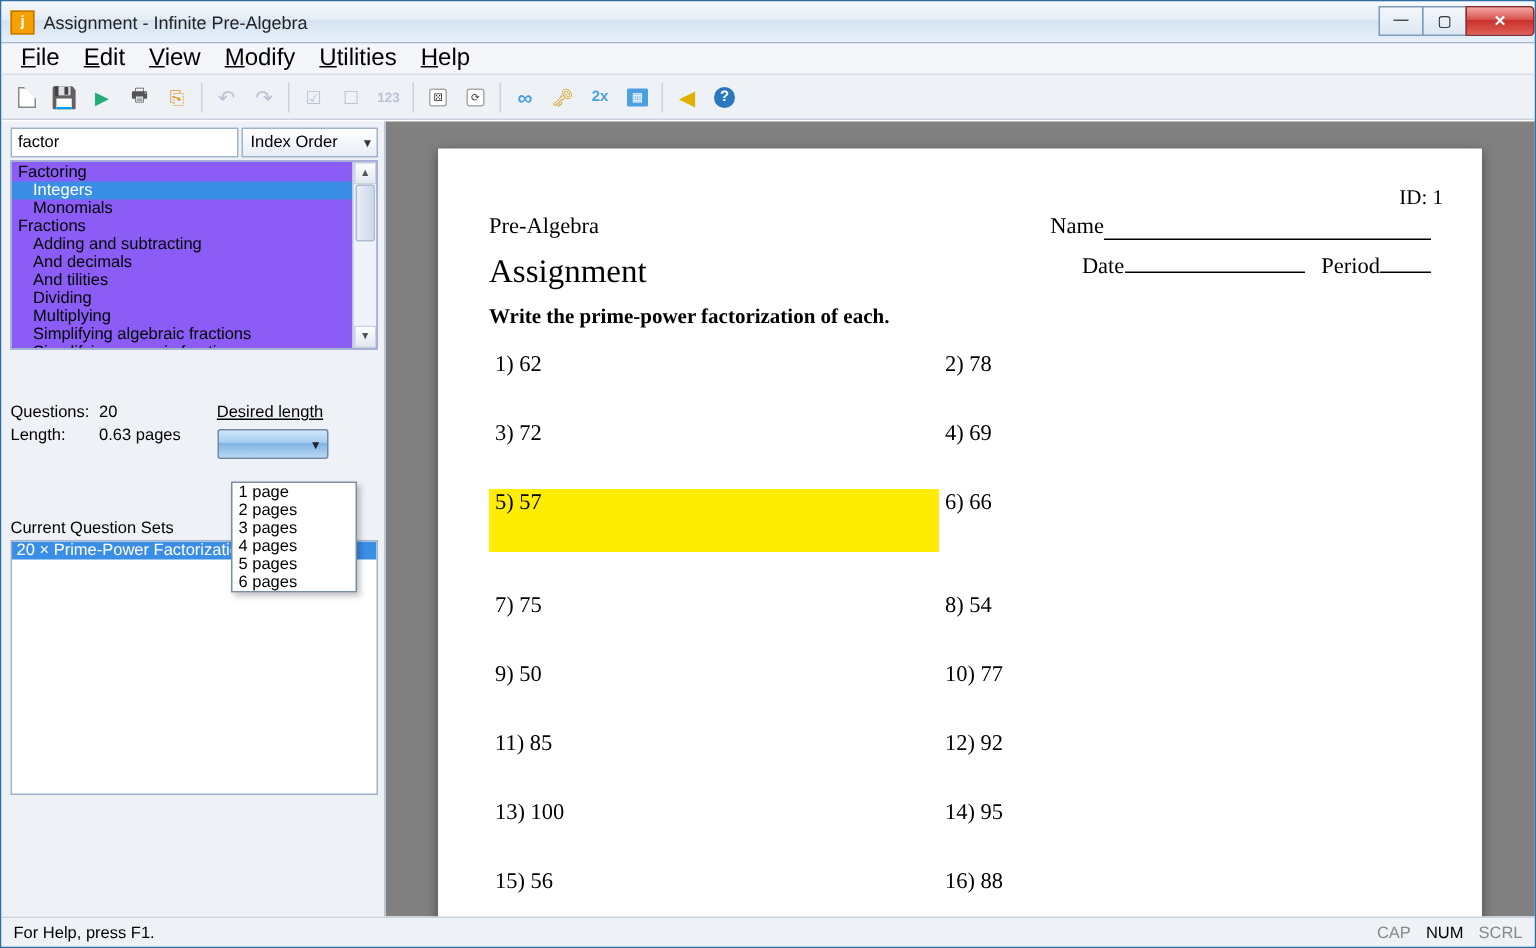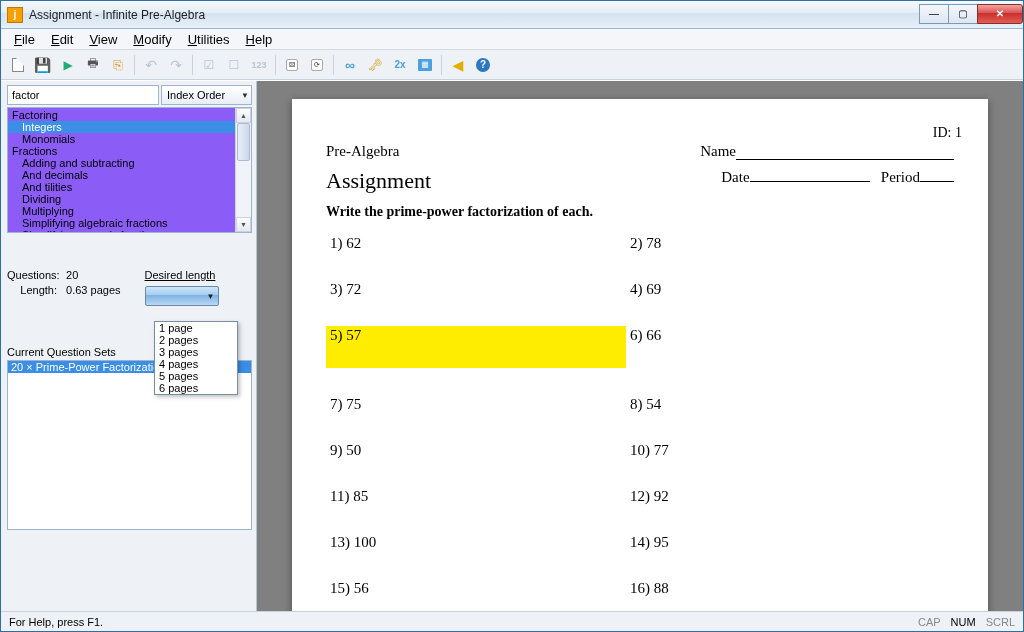--- a/index.html
+++ b/index.html
@@ -13,21 +13,21 @@
   border-bottom: 1px solid #9db9d4;
   padding: 0 0 0 6px;
 }
 .app-icon { width: 16px; height: 16px; background: #f7a100; border: 1px solid #c07800; display: flex; align-items: center; justify-content: center; color: #fff; font-weight: bold; font-size: 10px; margin-right: 6px; }
 .titlebar .title { flex: 1; font-size: 12px; color: #222; }
 .win-controls { display: flex; height: 20px; margin-top: -2px; }
 .win-btn { width: 30px; height: 20px; border: 1px solid #7a9ab8; margin-left: -1px; display: flex; align-items: center; justify-content: center; background: linear-gradient(to bottom, #f4f7fb, #dce7f3); font-size: 10px; }
 .win-btn.close { width: 46px; background: linear-gradient(to bottom, #f1a4a0, #d9534f 45%, #c9302c 46%, #e05d55); border-color: #8a2c27; border-top-right-radius: 3px; border-bottom-right-radius: 3px; color: #fff; font-weight: bold; }
 
 .menubar { height: 21px; display: flex; align-items: center; padding: 0 6px; gap: 2px; background: #f4f6f9; border-bottom: 1px solid #d4dbe4; }
-.menubar .menu { padding: 2px 7px; font-size: 13px; }
+.menubar .menu { padding: 2px 7px; font-size: 16px; }
 .menubar .menu u { text-decoration: underline; }
 
 .toolbar { height: 30px; display: flex; align-items: center; padding: 0 6px; gap: 3px; background: #eef1f6; border-bottom: 1px solid #c9d2de; }
 .tbtn { width: 22px; height: 22px; display: flex; align-items: center; justify-content: center; border: 1px solid transparent; border-radius: 2px; }
 .tsep { width: 1px; height: 20px; background: #c9d2de; margin: 0 2px; }
 
 .body { flex: 1; display: flex; min-height: 0; border-top: 1px solid #fff; }
 
 .left-panel { width: 256px; min-width: 256px; background: #eef2f7; border-right: 1px solid #b8c4d4; padding: 4px 4px 4px 6px; display: flex; flex-direction: column; position: relative; }
 
@@ -42,21 +42,21 @@
 .sc-btn { height: 15px; background: linear-gradient(#fdfdfd,#e4e9f0); display:flex;align-items:center;justify-content:center;font-size:7px;color:#555;border:1px solid #c9d2de; }
 .sc-track { flex:1; background:#f0f3f8; position:relative; }
 .sc-thumb { position:absolute; left:1px; right:1px; top:0; height:38px; background:linear-gradient(to right,#e8eef7,#cdd9e8); border:1px solid #a9bcd4; border-radius:2px; }
 .topic-head { padding: 0 4px; color: #000; }
 .topic-item { padding: 0 4px 0 14px; color: #000; }
 .topic-item.sel { background: #3a8ee6; color: #fff; }
 
 .mid-controls { margin-top: 36px; display: flex; gap: 24px; font-size: 11px; position: relative; }
 .mc-left { }
 .mc-left div { margin-bottom: 3px; }
-.mc-label { display:inline-block; width:56px; text-align:right; padding-right:6px; }
+.mc-label { display:inline-block; width:56px; text-align:left; padding-right:6px; }
 .mc-right { }
 .mc-right .lbl { margin-bottom: 5px; text-decoration: underline; }
 .length-select { width: 74px; height: 20px; border: 1px solid #6d89a8; background: linear-gradient(to bottom,#cfe6fb,#a5ccef 45%,#7db3e5 46%,#b9d8f4); display: flex; align-items:center; justify-content:flex-end; padding-right:3px; border-radius:2px; }
 .length-select .arrow { font-size:8px; color:#222; }
 
 .dropdown-open { position:absolute; left:147px; top:52px; width:84px; background:#fff; border:1px solid #7a8ea3; box-shadow: 2px 2px 4px rgba(0,0,0,.25); z-index:50; }
 .dropdown-open div { padding: 0 4px; font-size:11px; }
 
 .qs-section { margin-top: 40px; }
 .qs-label { font-size: 11px; margin-bottom: 2px; }

